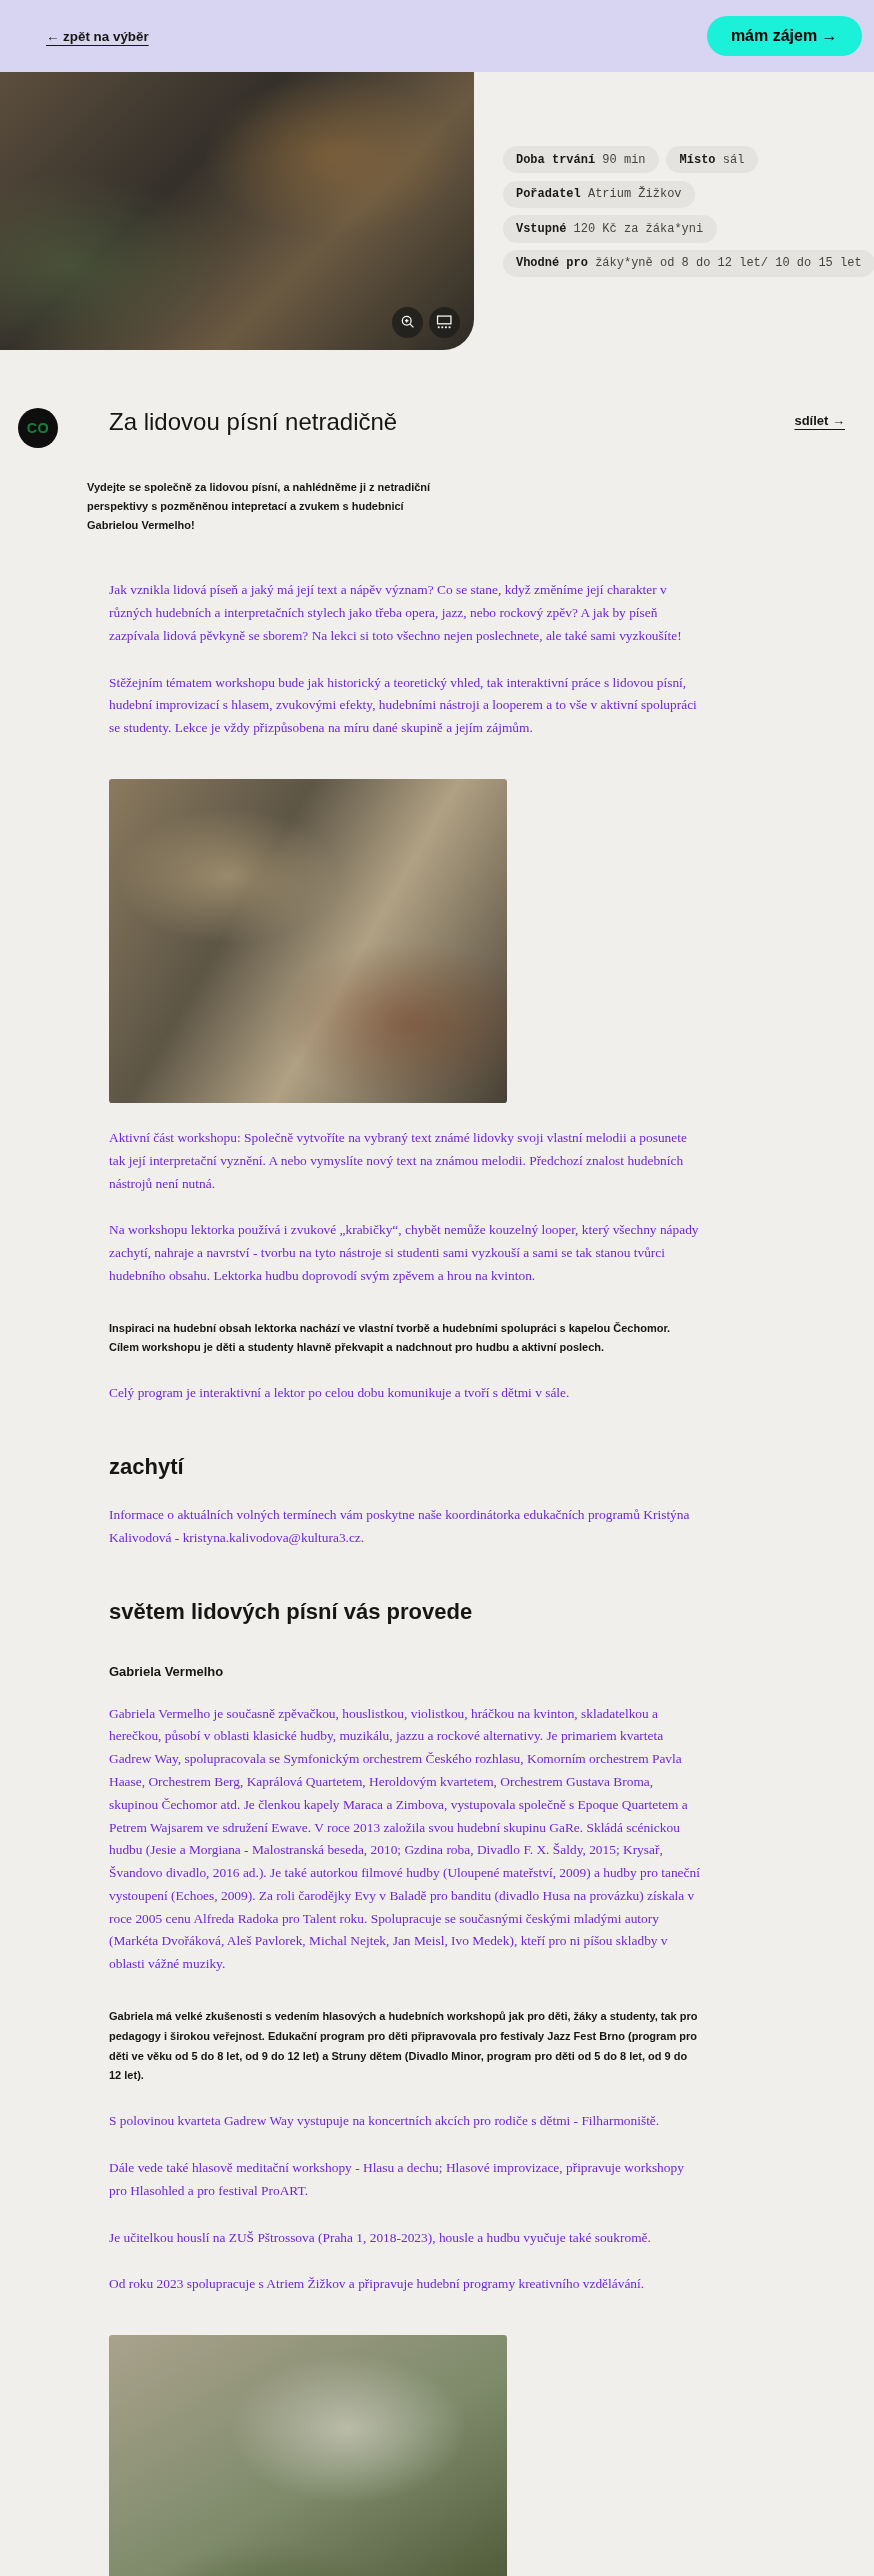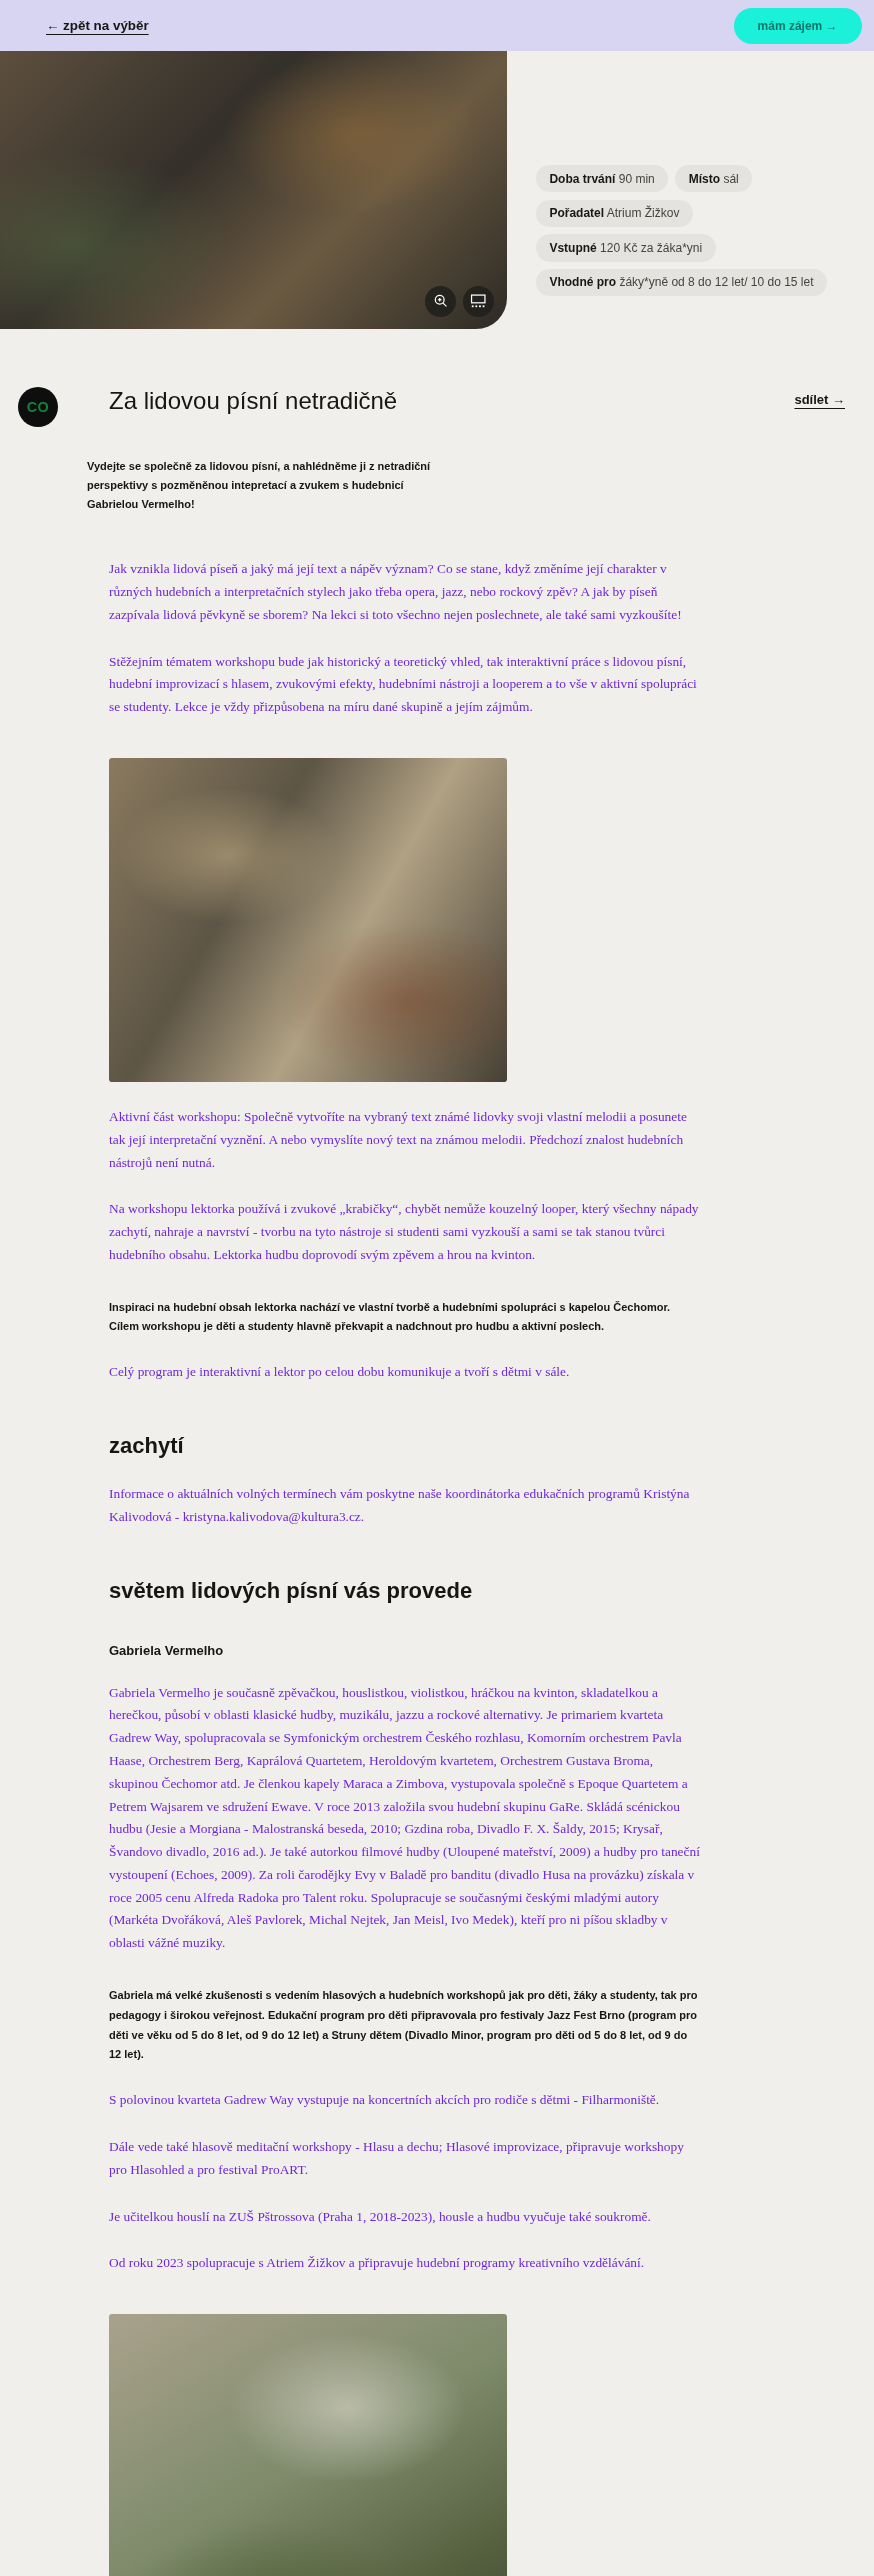--- a/index.html
+++ b/index.html
@@ -7,38 +7,38 @@
   body {
     width: 875px;
     background: #f1efec;
     font-family: "Liberation Sans", sans-serif;
     color: #171614;
   }
   a { color: inherit; text-decoration: none; }
 
   
   .topbar {
-    height: 51px;
+    height: 72px;
     background: #d8d5f2;
     display: flex;
     align-items: center;
     justify-content: space-between;
     padding: 0 13.4px 0 46px;
   }
   .back-link {
     font-size: 13.4px; font-weight: 700;
     text-decoration: underline;
     text-underline-offset: 3.6px;
     text-decoration-thickness: 1.3px;
     cursor: pointer;
   }
   .cta-pill {
     background: #1bf0d9;
-    color: #0f766e;
-    font-size: 12px; font-weight: 700;
+    color: #000000;
+    font-size: 16px; font-weight: 700;
     padding: 11px 24px;
     border-radius: 515px;
     border: none; cursor: pointer;
     font-family: inherit;
   }
 
   
   .hero { display: flex; }
   .hero-media {
     width: 507px; height: 278px;
@@ -49,21 +49,21 @@
       radial-gradient(258px 155px at 15% 70%, rgba(90,110,70,.5), rgba(0,0,0,0) 60%),
       linear-gradient(135deg, #5d4f3e 0%, #34302a 38%, #6b5a42 66%, #2c2a25 100%);
   }
   .hero-actions { position: absolute; right: 13.4px; bottom: 12.4px; display: flex; gap: 6.2px; }
   .icon-btn {
     width: 31px; height: 31px; border-radius: 50%;
     background: rgba(32,30,27,.85);
     display: flex; align-items: center; justify-content: center;
     border: none; cursor: pointer;
   }
-  .hero-info { padding: 114px 0 0 29px; }
+  .hero-info { padding: 74px 0 0 29px; font-family: Liberation Mono, monospace; }
   .tag-row { display: flex; gap: 7.2px; margin-bottom: 7.2px; }
   .tag {
     background: #e5e3df;
     border-radius: 515px;
     padding: 6.7px 13.4px;
     font-size: 12px;
     white-space: nowrap;
     color: #46443f;
   }
   .tag b { color: #191815; font-weight: 700; }

